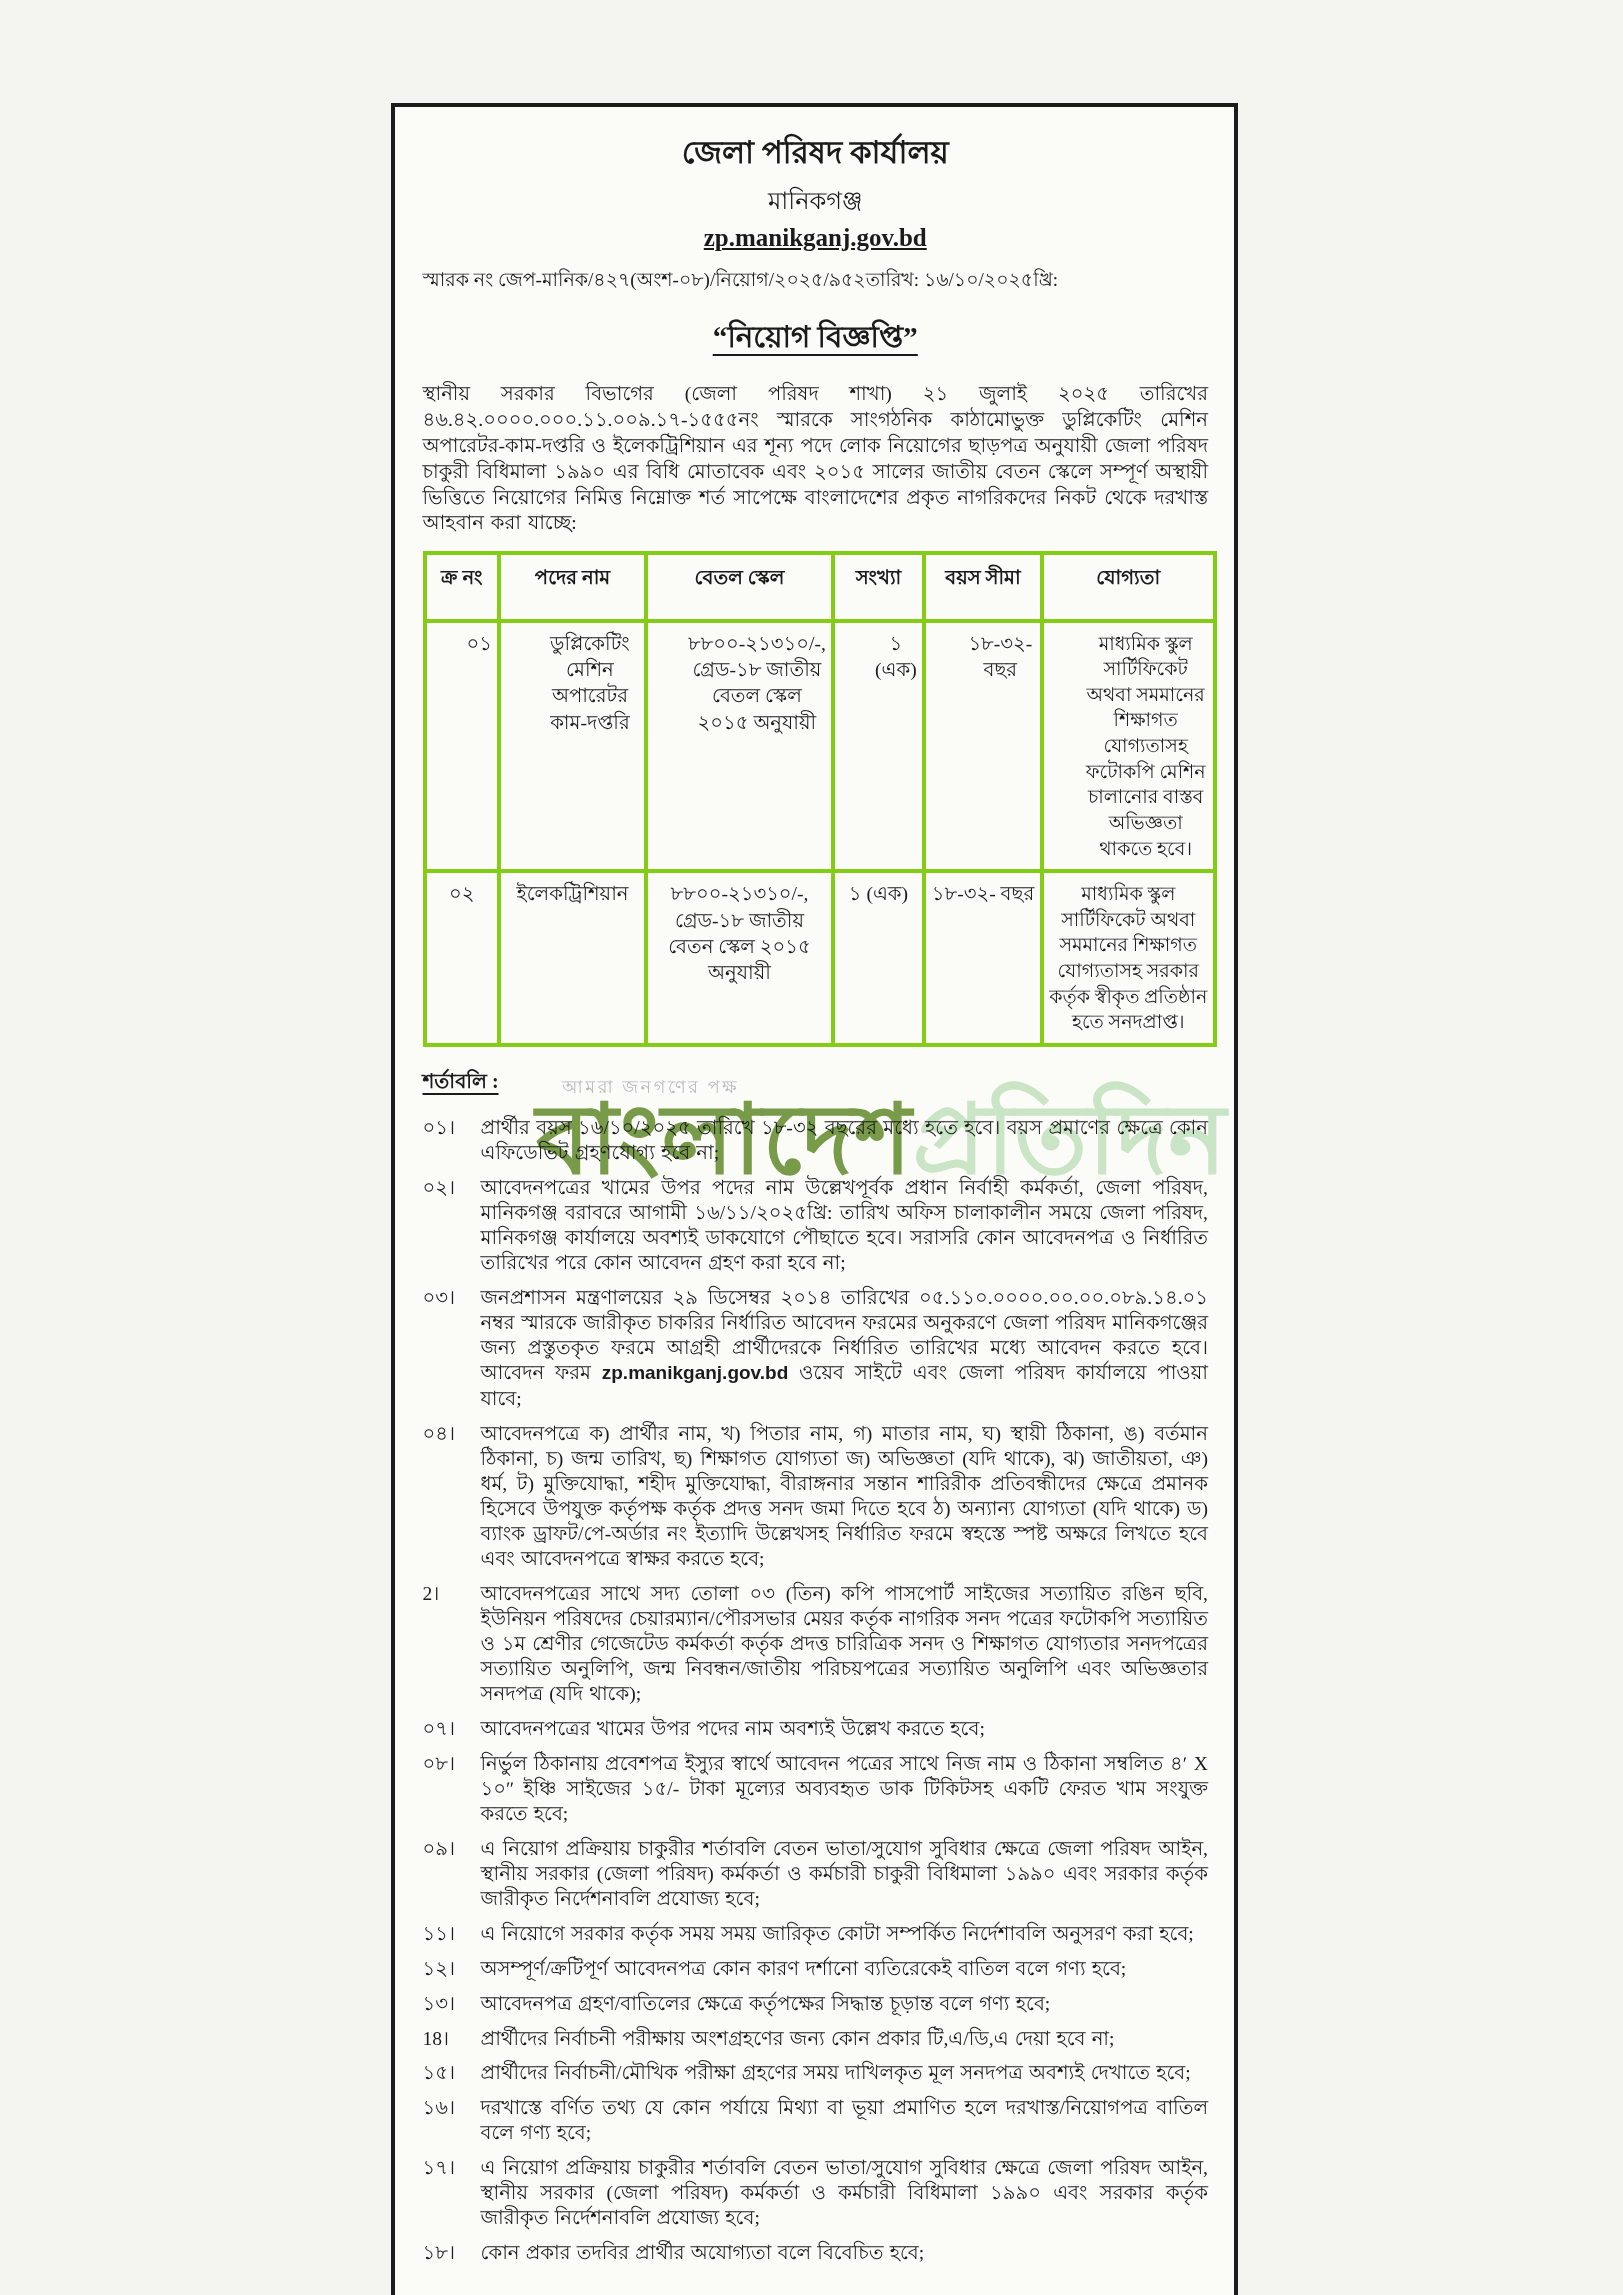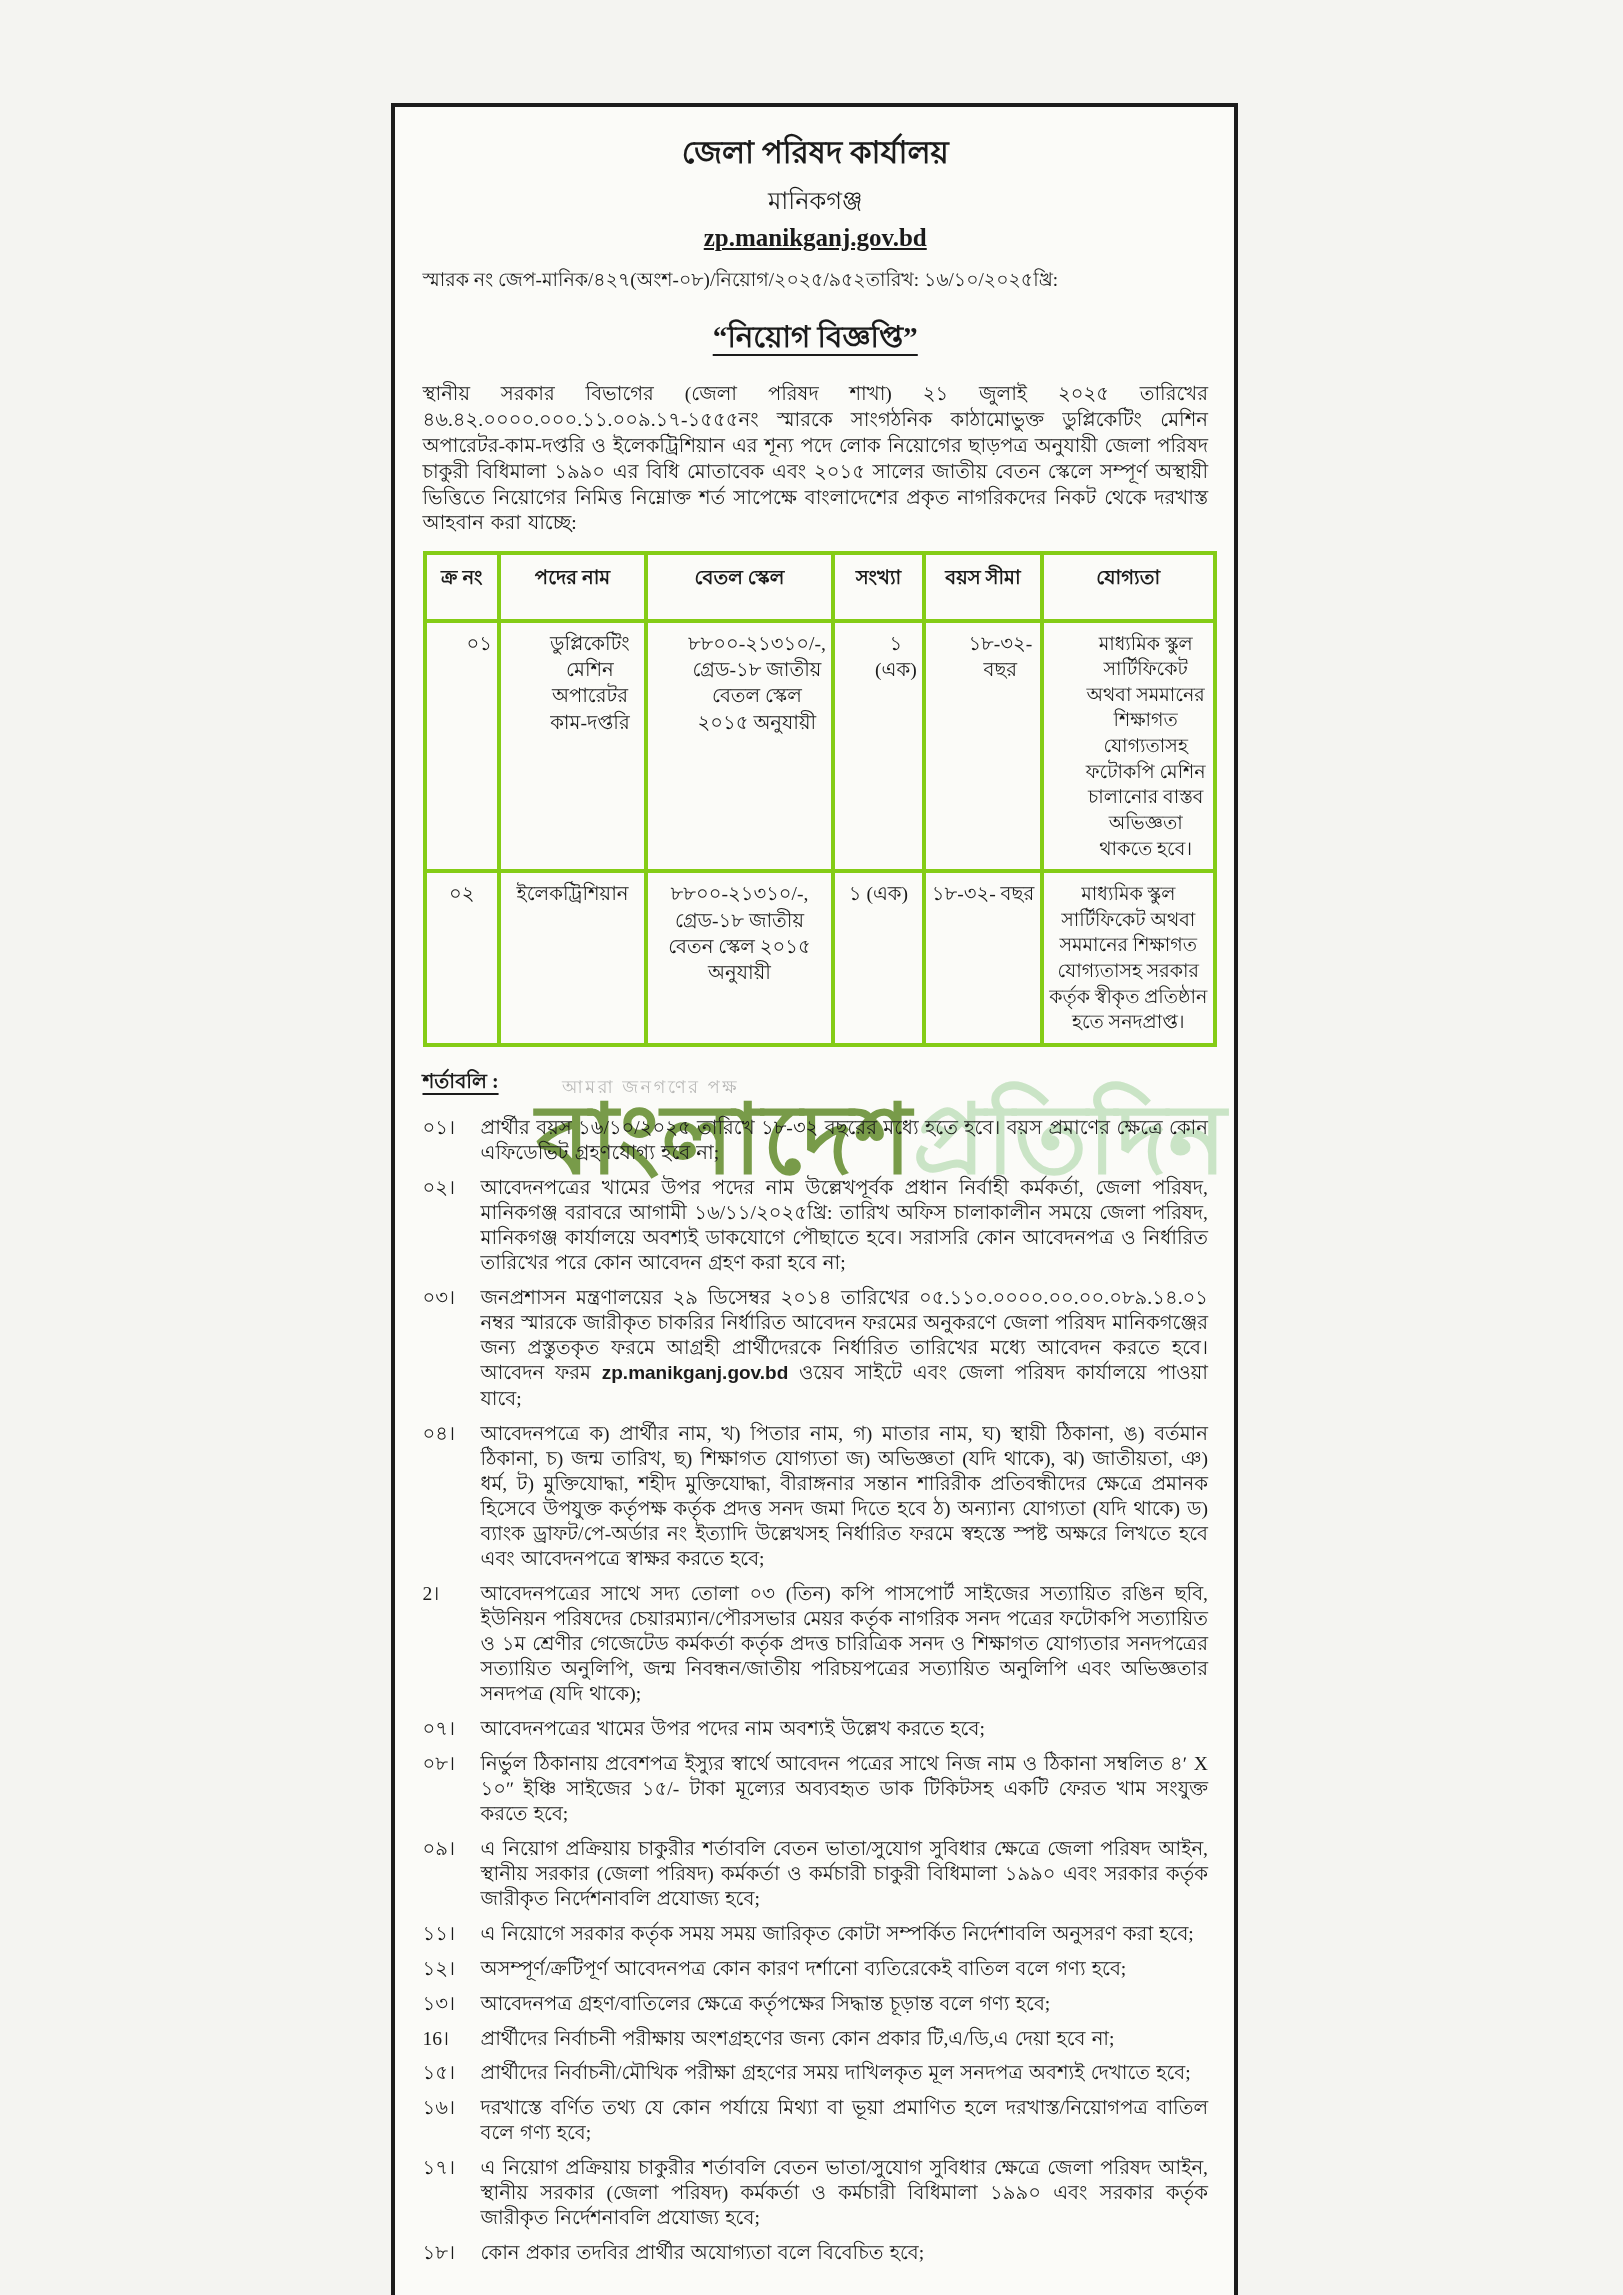--- a/index.html
+++ b/index.html
@@ -230,21 +230,21 @@
         </div>
         <div class="cond-item">
           <span class="cond-num">১২।</span>
           <span class="cond-text">অসম্পূর্ণ/ক্রটিপূর্ণ আবেদনপত্র কোন কারণ দর্শানো ব্যতিরেকেই বাতিল বলে গণ্য হবে;</span>
         </div>
         <div class="cond-item">
           <span class="cond-num">১৩।</span>
           <span class="cond-text">আবেদনপত্র গ্রহণ/বাতিলের ক্ষেত্রে কর্তৃপক্ষের সিদ্ধান্ত চূড়ান্ত বলে গণ্য হবে;</span>
         </div>
         <div class="cond-item">
-          <span class="cond-num">16।</span>
+          <span class="cond-num">18।</span>
           <span class="cond-text">প্রার্থীদের নির্বাচনী পরীক্ষায় অংশগ্রহণের জন্য কোন প্রকার টি,এ/ডি,এ দেয়া হবে না;</span>
         </div>
         <div class="cond-item">
           <span class="cond-num">১৫।</span>
           <span class="cond-text">প্রার্থীদের নির্বাচনী/মৌখিক পরীক্ষা গ্রহণের সময় দাখিলকৃত মূল সনদপত্র অবশ্যই দেখাতে হবে;</span>
         </div>
         <div class="cond-item">
           <span class="cond-num">১৬।</span>
           <span class="cond-text">দরখাস্তে বর্ণিত তথ্য যে কোন পর্যায়ে মিথ্যা বা ভূয়া প্রমাণিত হলে দরখাস্ত/নিয়োগপত্র বাতিল বলে গণ্য হবে;</span>
         </div>

